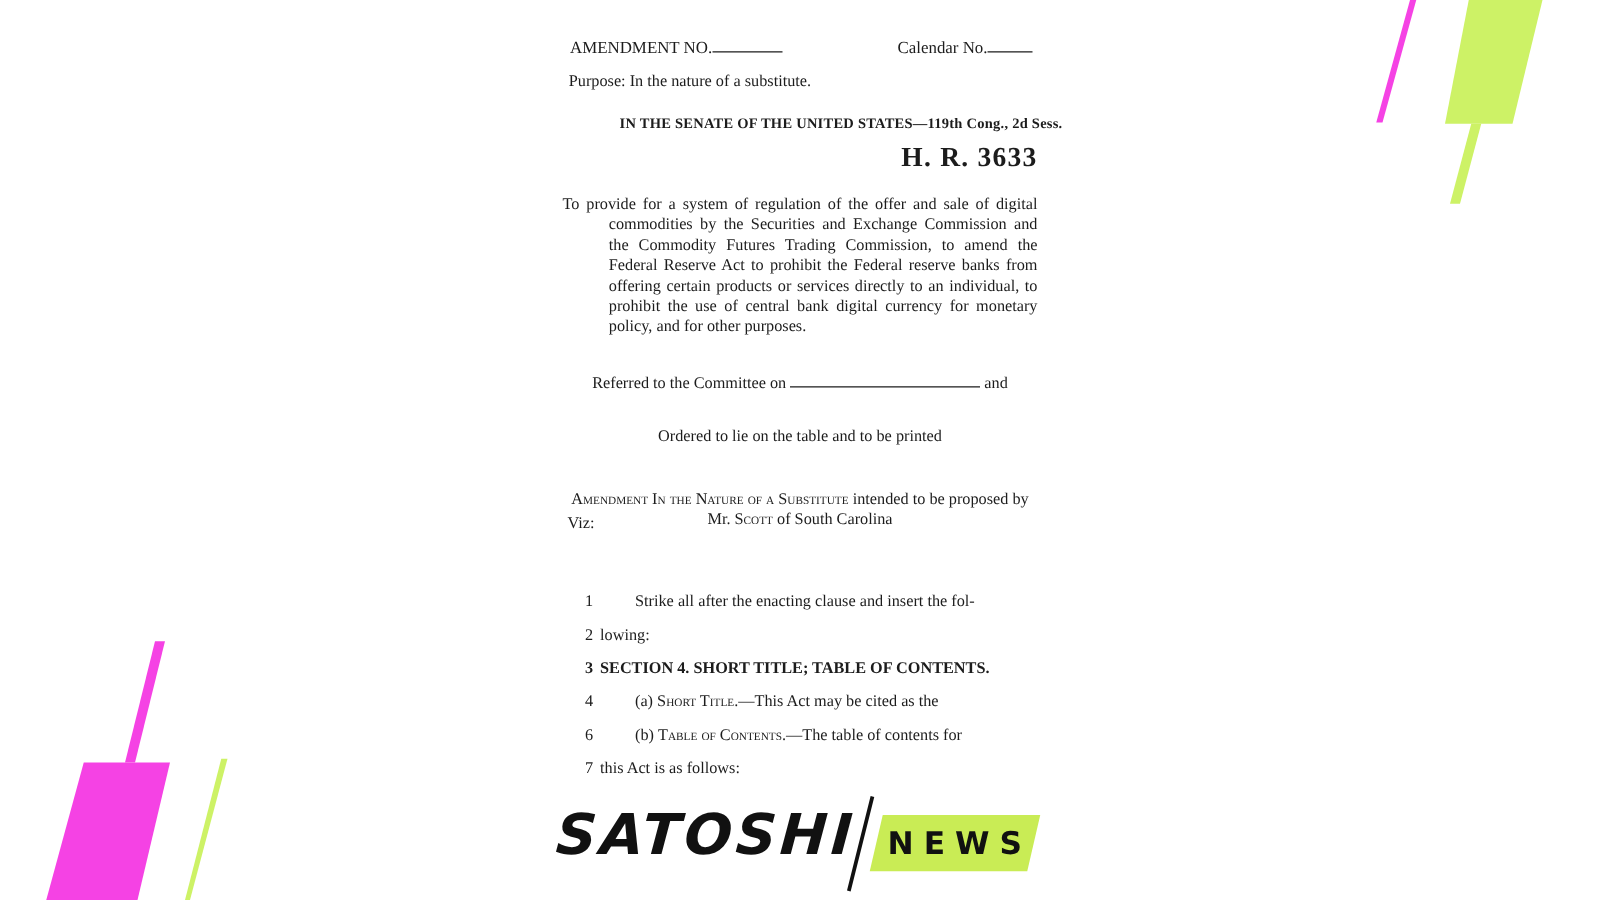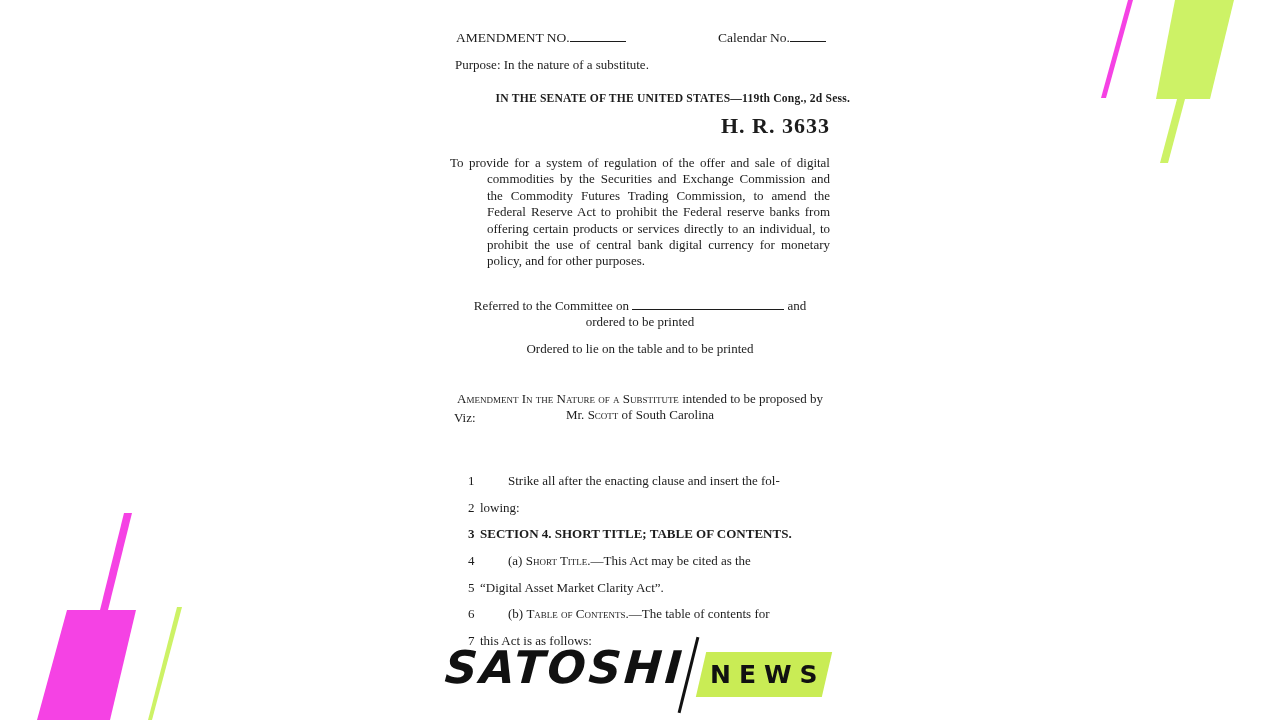--- a/index.html
+++ b/index.html
@@ -91,35 +91,33 @@
   <div class="block hr-number">H. R. 3633</div>
 
   <div class="block long-title">To provide for a system of regulation of the offer and sale of digital commodities by the Securities and Exchange Commission and the Commodity Futures Trading Commission, to amend the Federal Reserve Act to prohibit the Federal reserve banks from offering certain products or services directly to an individual, to prohibit the use of central bank digital currency for monetary policy, and for other purposes.</div>
 
   <div class="block referred">
     <div>
       <span>Referred to the Committee on</span>
       <span class="blank blank-committee"></span>
       <span>and</span>
     </div>
-    <div>ordered to be printed</div>
   </div>
 
   <div class="block ordered">Ordered to lie on the table and to be printed</div>
 
   <div class="block substitute"><span class="sc">Amendment In the Nature of a Substitute</span><span> intended to be proposed by Mr. </span><span class="sc">Scott</span><span> of South Carolina</span></div>
 
   <div class="block viz">Viz:</div>
 
   <div class="block bill-lines">
       <div class="bill-line"><span class="line-num">1</span><span class="line-text indent"><span>Strike all after the enacting clause and insert the fol-</span></span></div>
       <div class="bill-line"><span class="line-num">2</span><span class="line-text"><span>lowing:</span></span></div>
       <div class="bill-line bold"><span class="line-num">3</span><span class="line-text"><span>SECTION 4. SHORT TITLE; TABLE OF CONTENTS.</span></span></div>
       <div class="bill-line"><span class="line-num">4</span><span class="line-text indent"><span>(a) </span><span class="sc">Short Title</span><span>.—This Act may be cited as the</span></span></div>
-      <div class="bill-line"><span class="line-num">5</span><span class="line-text"><span>“Digital Asset Market Clarity Act”.</span></span></div>
       <div class="bill-line"><span class="line-num">6</span><span class="line-text indent"><span>(b) </span><span class="sc">Table of Contents</span><span>.—The table of contents for</span></span></div>
       <div class="bill-line"><span class="line-num">7</span><span class="line-text"><span>this Act is as follows:</span></span></div>
     </div>
 
 </div>
 
 <div>
   <div class="logo-satoshi">SATOSHI</div>
   <div class="logo-slash"></div>
   <div class="logo-badge">

